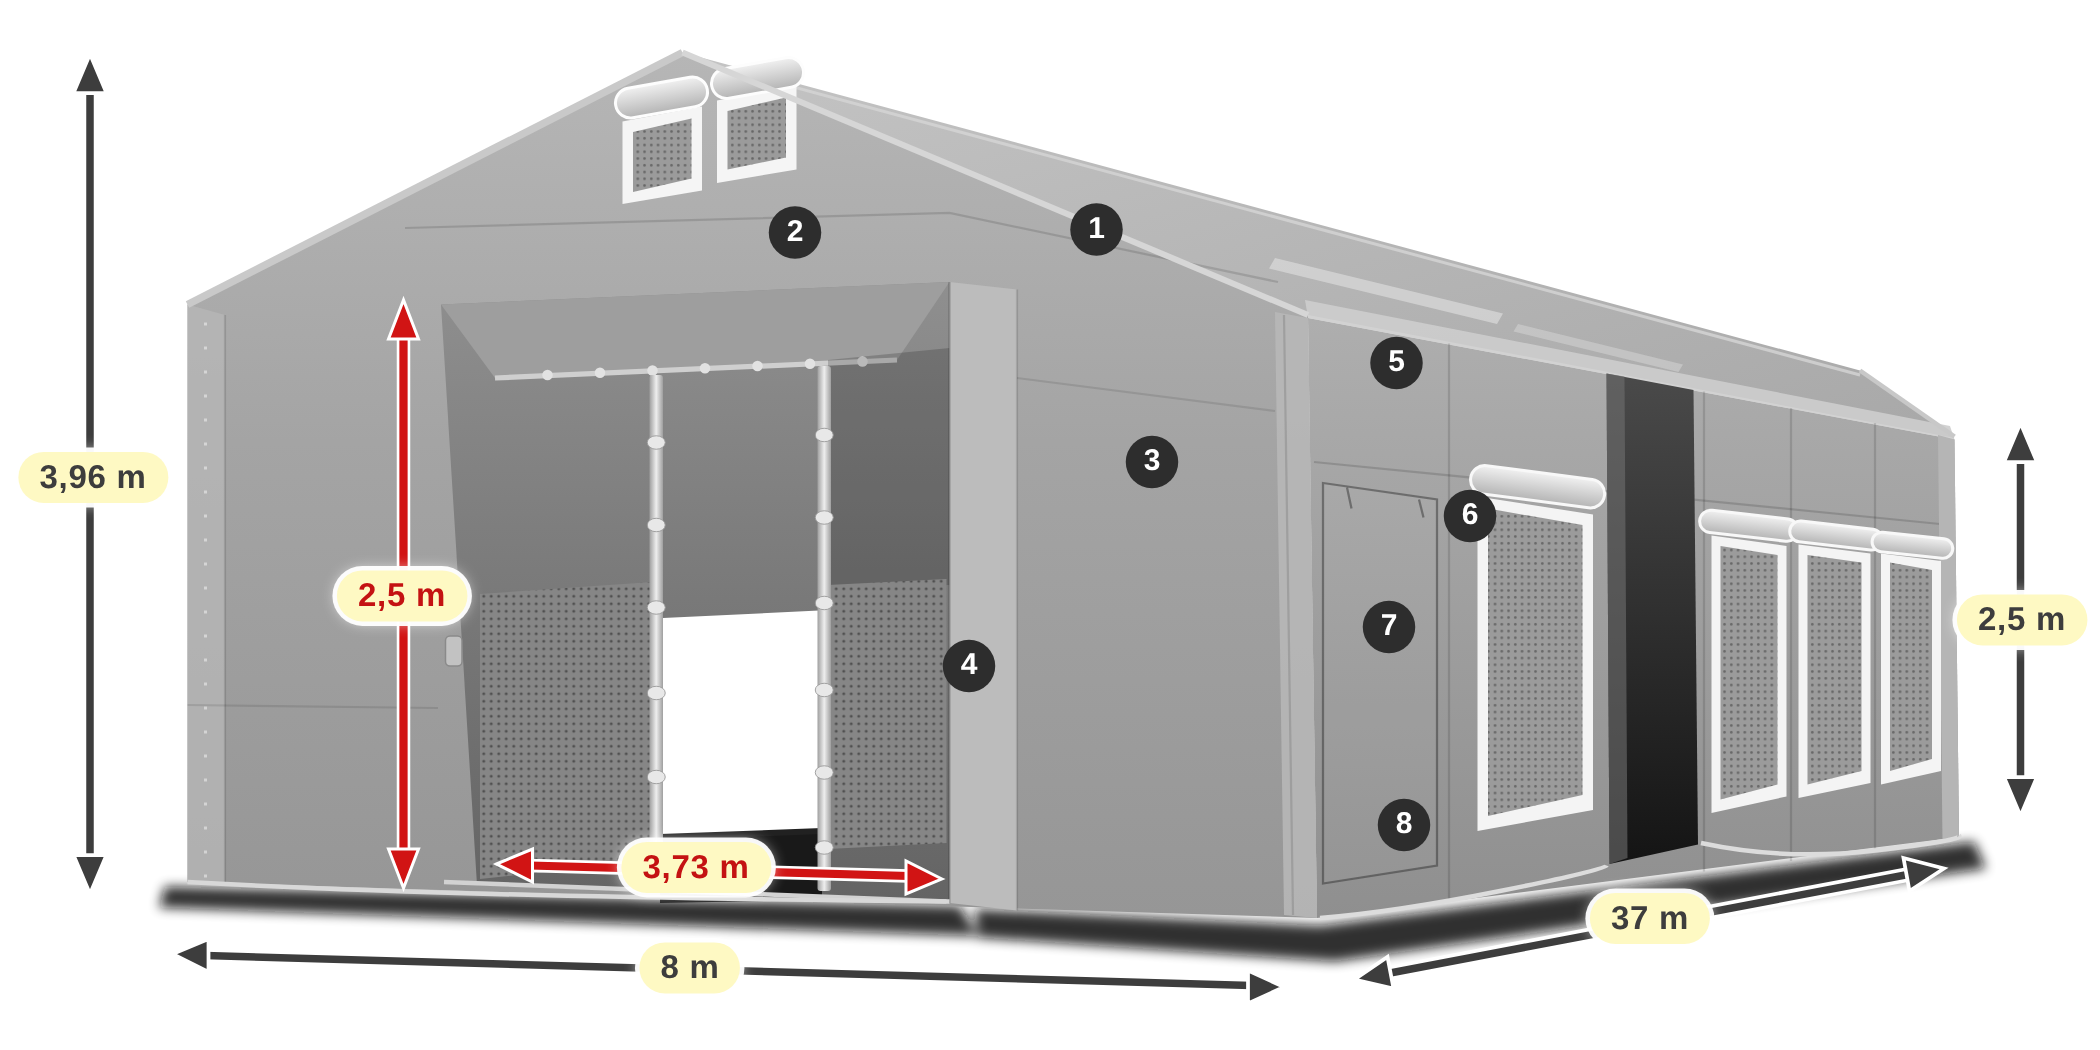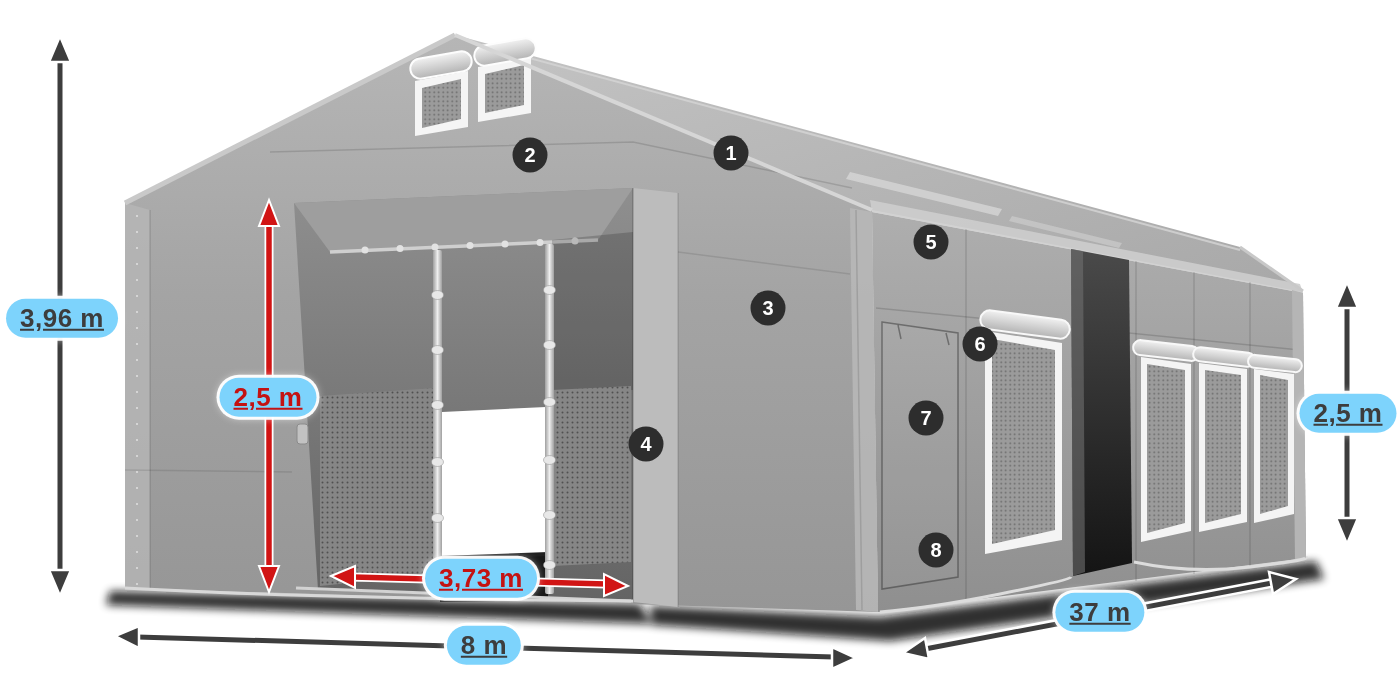--- a/index.html
+++ b/index.html
@@ -1,26 +1,25 @@
 <!DOCTYPE html>
 <html><head>
 <meta charset="utf-8">
 <style>
   html,body{margin:0;padding:0;background:#fff;}
   body{width:1400px;height:700px;font-family:"Liberation Sans",sans-serif;}
   .canvas{position:relative;width:1400px;height:700px;overflow:hidden;background:#fff;}
   .canvas svg{position:absolute;left:0;top:0;}
   .pill{
     position:absolute;transform:translate(-50%,-50%);
-    background:#7dd3fc;border-radius:24px;padding:3px 14px;
-    font-weight:bold;font-size:26px;line-height:1.25;color:#3d3d3d;
+    background:#fef9c3;border-radius:24px;padding:3px 14px;
+    font-weight:bold;font-size:22px;line-height:1.25;color:#3d3d3d;
     white-space:nowrap;text-align:center;letter-spacing:.5px;
     box-shadow:0 0 0 3px rgba(255,255,255,.95),0 0 10px rgba(255,255,255,.9);
     z-index:5;
-    text-decoration:underline;
   }
   .pill.red{color:#c41212;}
   .marker{
     position:absolute;transform:translate(-50%,-50%);
     width:35px;height:35px;border-radius:50%;
     background:#2d2d2d;color:#fff;font-weight:bold;font-size:20px;
     display:flex;align-items:center;justify-content:center;
     z-index:4;user-select:none;
   }
 </style>
@@ -241,22 +240,22 @@
       <line x1="1347" y1="302" x2="1347" y2="524" stroke="#ffffff" stroke-width="10"></line>
       <line x1="1347" y1="302" x2="1347" y2="524" stroke="#3d3d3d" stroke-width="5"></line>
       <polygon points="1347,282 1336,308 1358,308" fill="#3d3d3d" stroke="#fff" stroke-width="2.5"></polygon>
       <polygon points="1347,544 1336,518 1358,518" fill="#3d3d3d" stroke="#fff" stroke-width="2.5"></polygon>
     </g>
   </g>
 </svg>
 
 <div class="pill" style="left:62px;top:318px;">3,96 m</div>
 <div class="pill red" style="left:268px;top:397px;">2,5 m</div>
-<div class="pill red" style="left:481px;top:578px;">3,73 m</div>
-<div class="pill" style="left:484px;top:645px;">8 m</div>
+<div class="pill red" style="left:464px;top:578px;">3,73 m</div>
+<div class="pill" style="left:460px;top:645px;">8 m</div>
 <div class="pill" style="left:1100px;top:612px;">37 m</div>
 <div class="pill" style="left:1348px;top:413px;">2,5 m</div>
 
 <div class="marker" style="left:731px;top:153px;">1</div>
 <div class="marker" style="left:530px;top:155px;">2</div>
 <div class="marker" style="left:768px;top:308px;">3</div>
 <div class="marker" style="left:646px;top:444px;">4</div>
 <div class="marker" style="left:931px;top:242px;">5</div>
 <div class="marker" style="left:980px;top:344px;">6</div>
 <div class="marker" style="left:926px;top:418px;">7</div>

